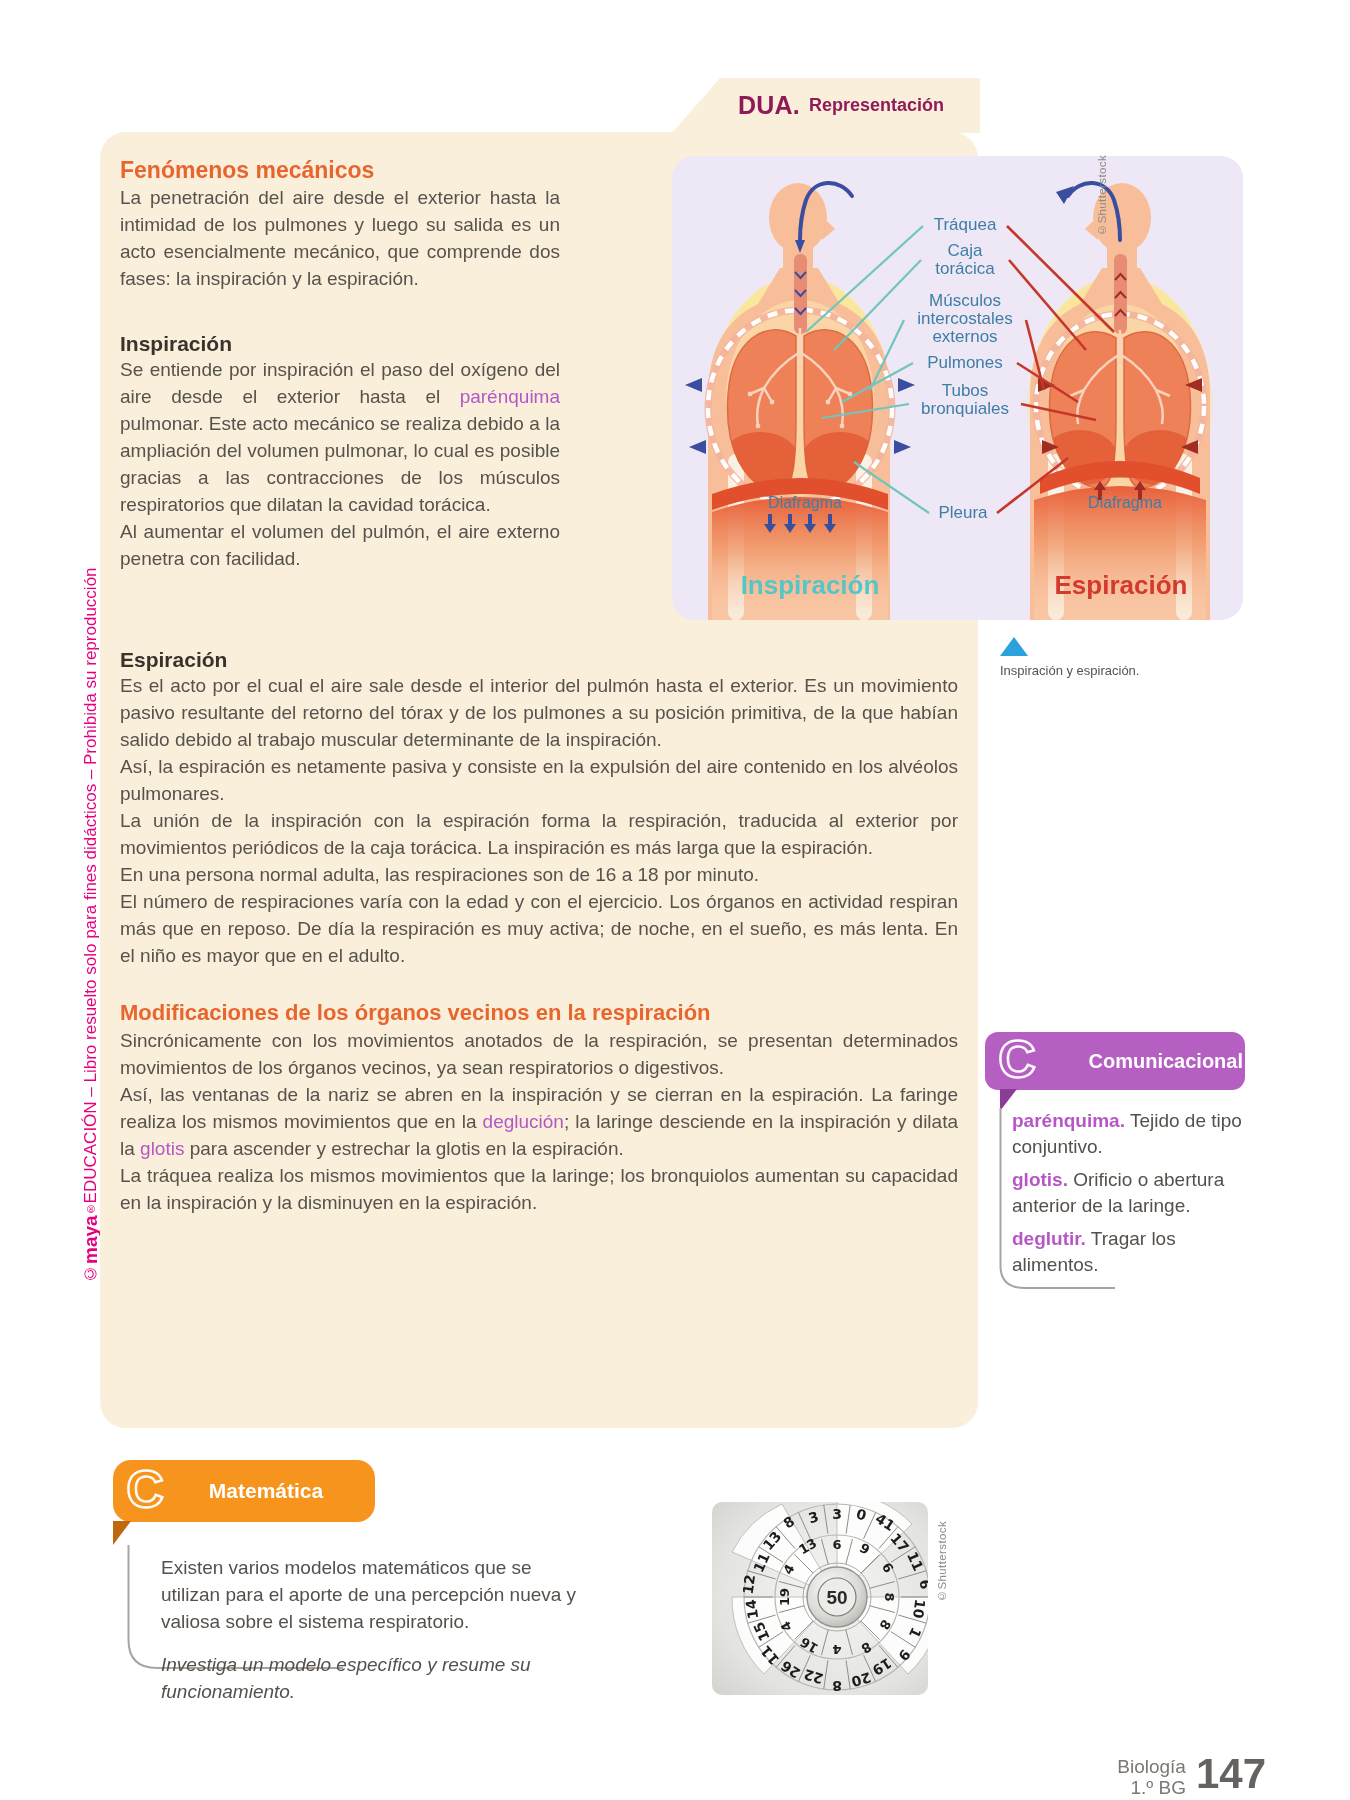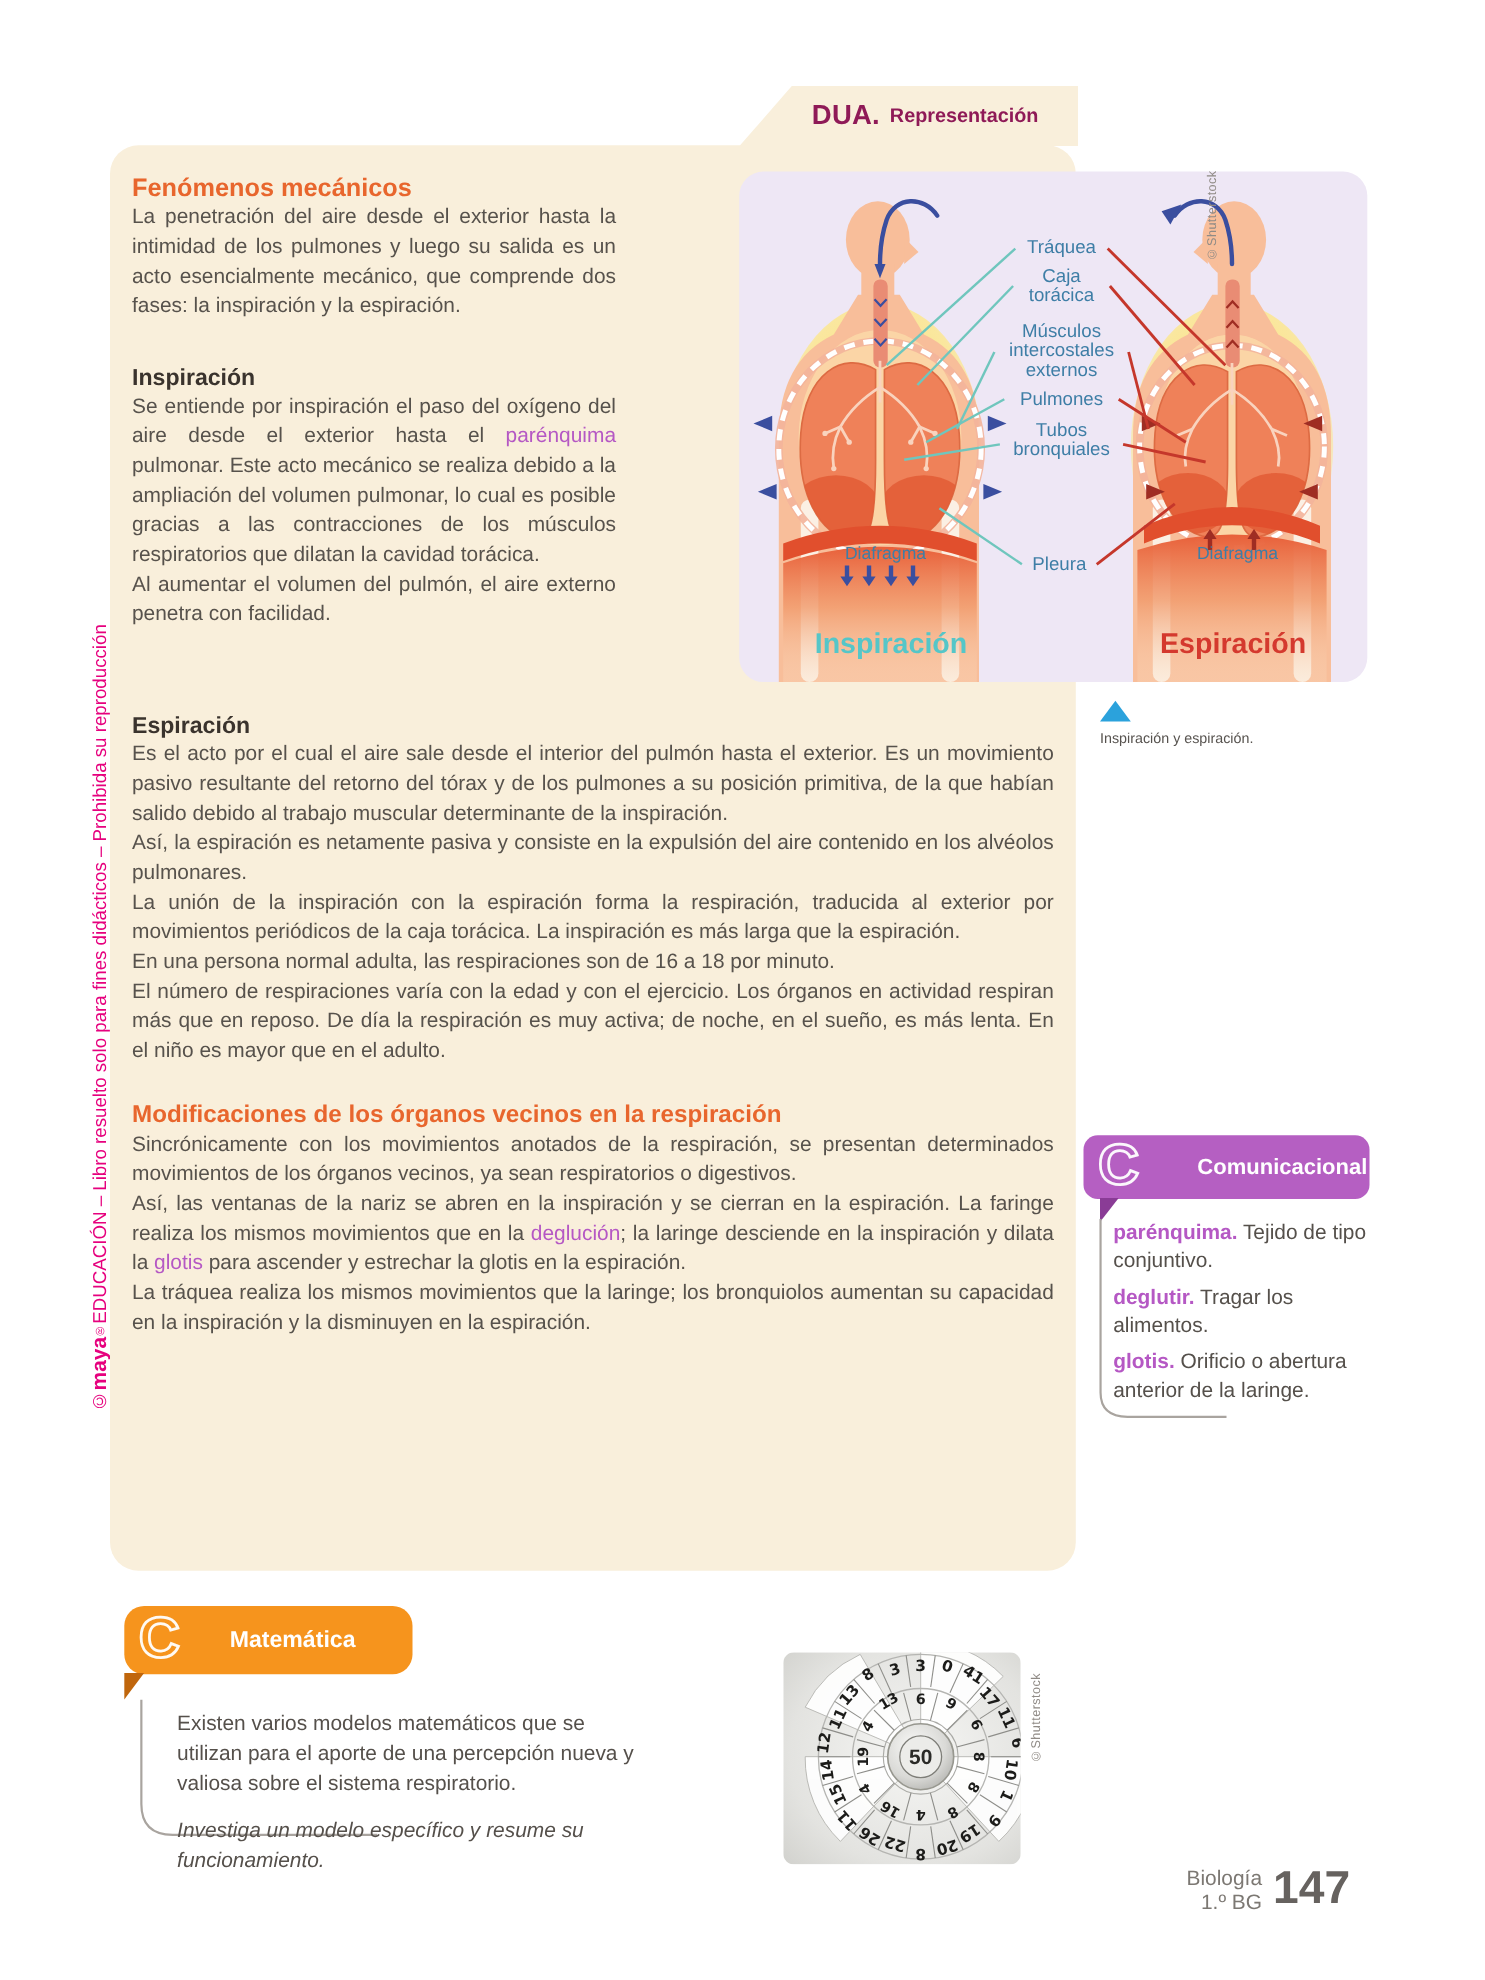--- a/index.html
+++ b/index.html
@@ -70,21 +70,21 @@
   .mat-body{position:absolute;left:145px;top:1538px;width:462px;font-size:19px;line-height:27px;color:#55504B;}
   .mat-body p{margin:16px;}
   .mat-task{font-style:italic;margin-top:6px;}
 
   
   .wheel{position:absolute;left:712px;top:1502px;width:216px;height:193px;border-radius:10px;overflow:hidden;}
   .wheel-num{fill:#1C1C1A;font-weight:700;font-family:"DejaVu Sans",sans-serif;}
   .wheel-tick{stroke:#8D8D89;stroke-width:1;}
 
   
-  .footer{position:absolute;left:1040px;top:1698px;width:226px;display:flex;justify-content:center;
+  .footer{position:absolute;left:1040px;top:1756px;width:226px;display:flex;justify-content:flex-end;
     align-items:flex-start;gap:10px;}
   .f-subject{text-align:right;font-size:19px;line-height:21px;color:#7C7873;}
   .f-page{font-size:42px;font-weight:800;color:#66625F;line-height:36px;}
 
   
   .side-credit{position:absolute;left:80px;top:445px;height:838px;writing-mode:vertical-rl;
     transform:rotate(180deg);color:#E6007E;font-size:17px;white-space:nowrap;}
   .side-credit .brand{font-weight:800;font-size:19px;}
   .side-credit .reg{font-size:11px;}
 </style>
@@ -278,22 +278,22 @@
   <div class="comm-header">
     <span class="c-glyph">C</span>
     <span class="comm-title">Comunicacional</span>
   </div>
   <div class="comm-fold"></div>
   <svg class="bracket" style="left:999px;top:1108px;" width="122" height="186">
     <path d="M1.5,0 V158 Q1.5,180 26,180 H116"></path>
   </svg>
   <div class="comm-body">
     <div class="entry"><span class="gterm">parénquima.</span><span> Tejido de tipo conjuntivo.</span></div>
+    <div class="entry"><span class="gterm">glotis.</span><span> Orificio o abertura anterior de la laringe.</span></div>
     <div class="entry"><span class="gterm">deglutir.</span><span> Tragar los alimentos.</span></div>
-    <div class="entry"><span class="gterm">glotis.</span><span> Orificio o abertura anterior de la laringe.</span></div>
   </div>
 
   <div class="mat-header">
     <span class="c-glyph">C</span>
     <span class="mat-title">Matemática</span>
   </div>
   <div class="mat-fold"></div>
   <svg class="bracket" style="left:127px;top:1545px;" width="222" height="128">
     <path d="M1.5,0 V95 Q1.5,123 30,123 H216"></path>
   </svg>

